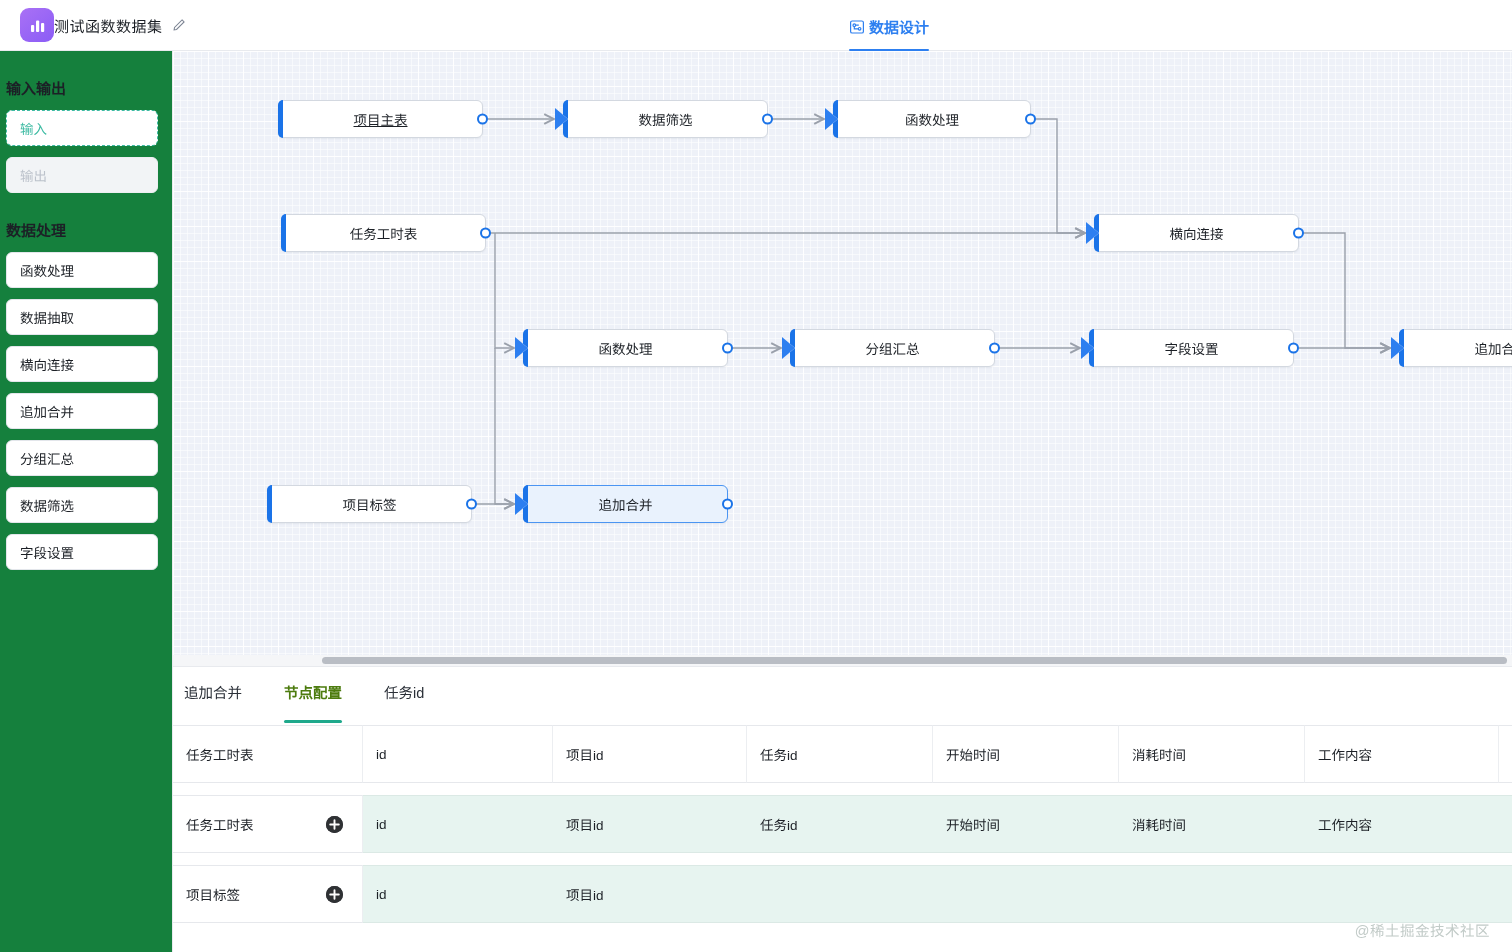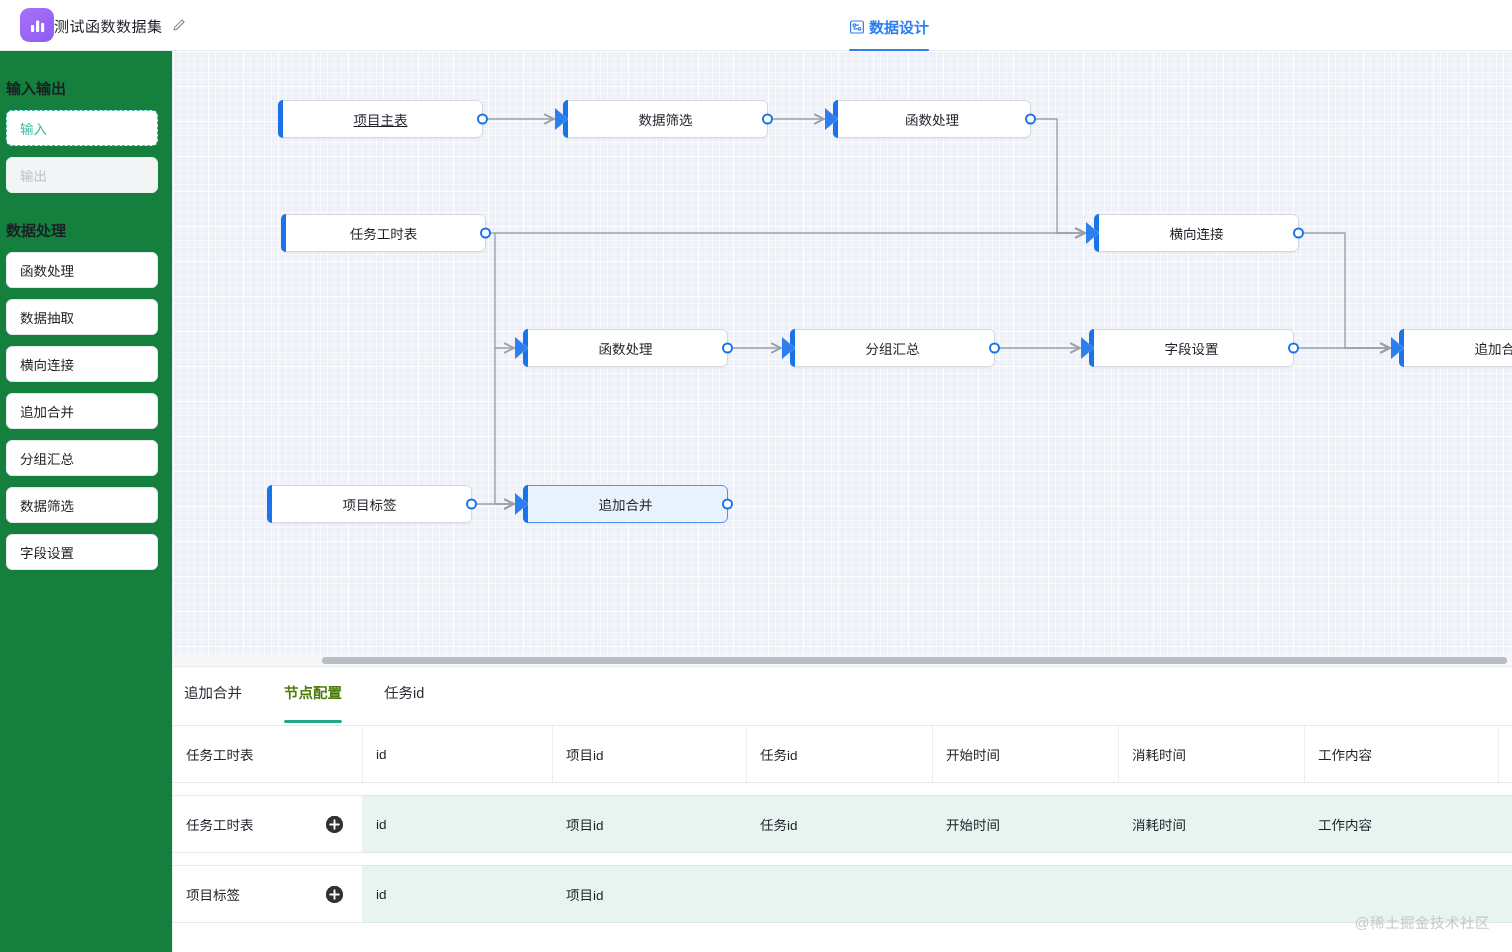--- a/index.html
+++ b/index.html
@@ -167,21 +167,21 @@
   }
   .plus-btn {
     width: 17px; height: 17px; border-radius: 50%;
     background: #2f3134; color: #fff; font-size: 13px; line-height: 15px;
     display: flex; align-items: center; justify-content: center;
     cursor: pointer; flex: 0 0 auto;
   }
   .plus-btn svg { display:block; }
 
   .watermark {
-    position: absolute; right: 22px; bottom: 20px;
+    position: absolute; right: 22px; bottom: 12px;
     font-size: 14.5px; color: #c2cbc8; letter-spacing: .5px;
     pointer-events: none;
   }
 </style>
 </head>
 <body>
 
 <div class="topbar">
   <div class="brand">
     <div class="brand-icon">

